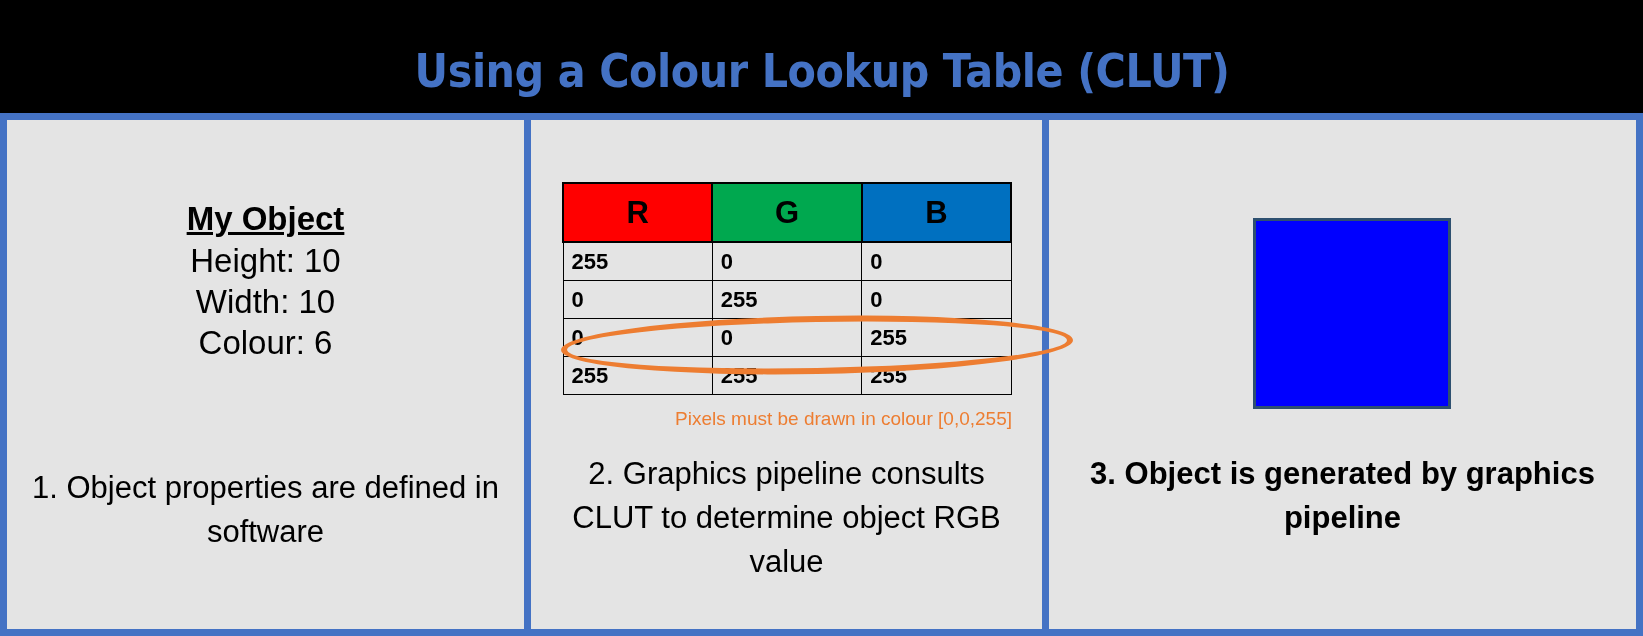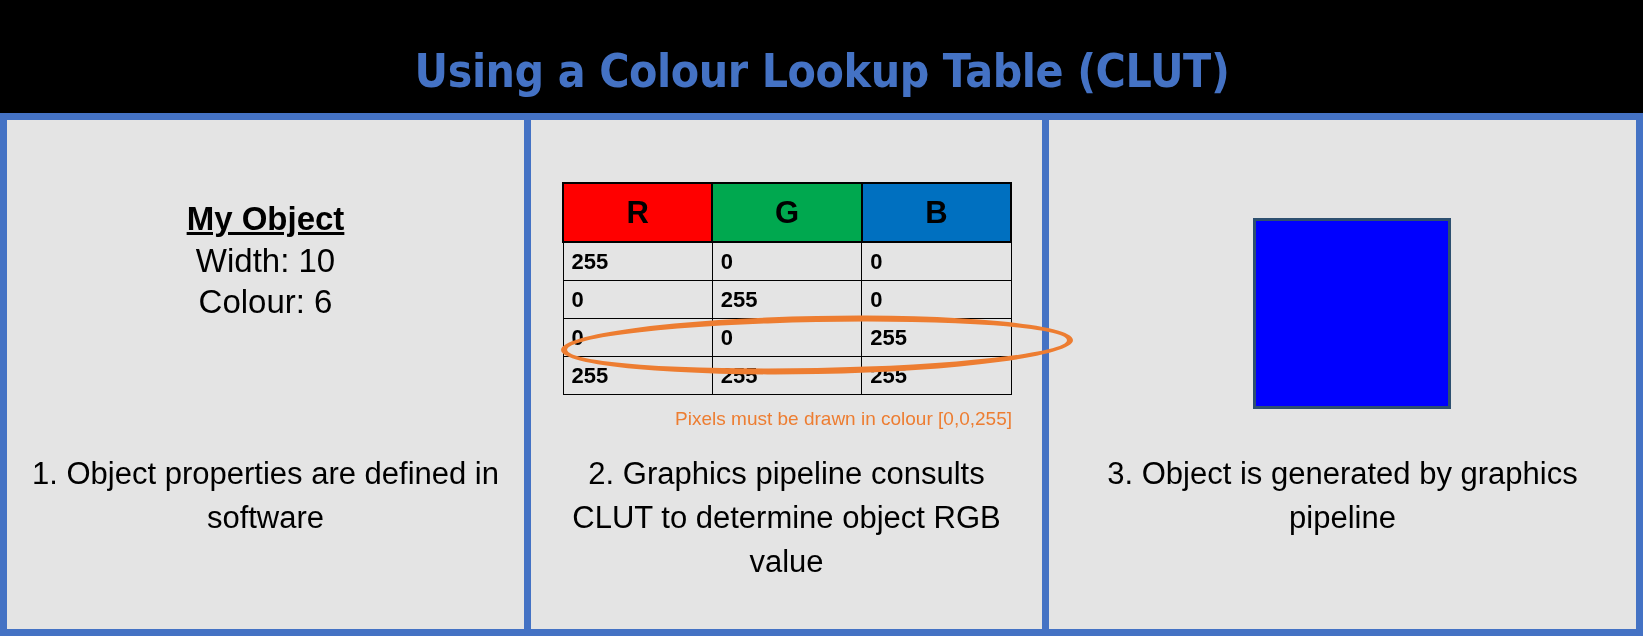--- a/index.html
+++ b/index.html
@@ -161,42 +161,43 @@
   }
 
   
   .step-caption {
     position: absolute;
     color: #000000;
     font-size: 31px;
     line-height: 44px;
     text-align: center;
   }
-  #caption-1 { left: 8px;  top: 332px; width: 501px; }
+  #caption-1 { left: 8px;  top: 346px; width: 501px; }
   #caption-2 { left: 20px; top: 332px; width: 471px; }
-  #caption-3 { left: 40px; top: 332px; width: 507px; }
+  #caption-3 { left: 40px; top: 332px; width: 507px; font-weight: bold; }
 </style>
 </head>
 <body>
 
 <div id="slide">
 
   <div id="title-bar">
     <span id="title-text">Using a Colour Lookup Table (CLUT)</span>
   </div>
 
   <div id="frame"></div>
 
   <div class="divider" id="divider-1"></div>
   <div class="divider" id="divider-2"></div>
 
   <div class="panel" id="panel-left">
 
     <div id="object-props">
       <span id="object-title">My Object</span>
+      <span class="prop-line">Height: 10</span>
       <span class="prop-line">Width: 10</span>
       <span class="prop-line">Colour: 6</span>
     </div>
 
     <div class="step-caption" id="caption-1">1. Object properties are defined in software</div>
   </div>
 
   <div class="panel" id="panel-middle">
 
     <table id="clut-table">

